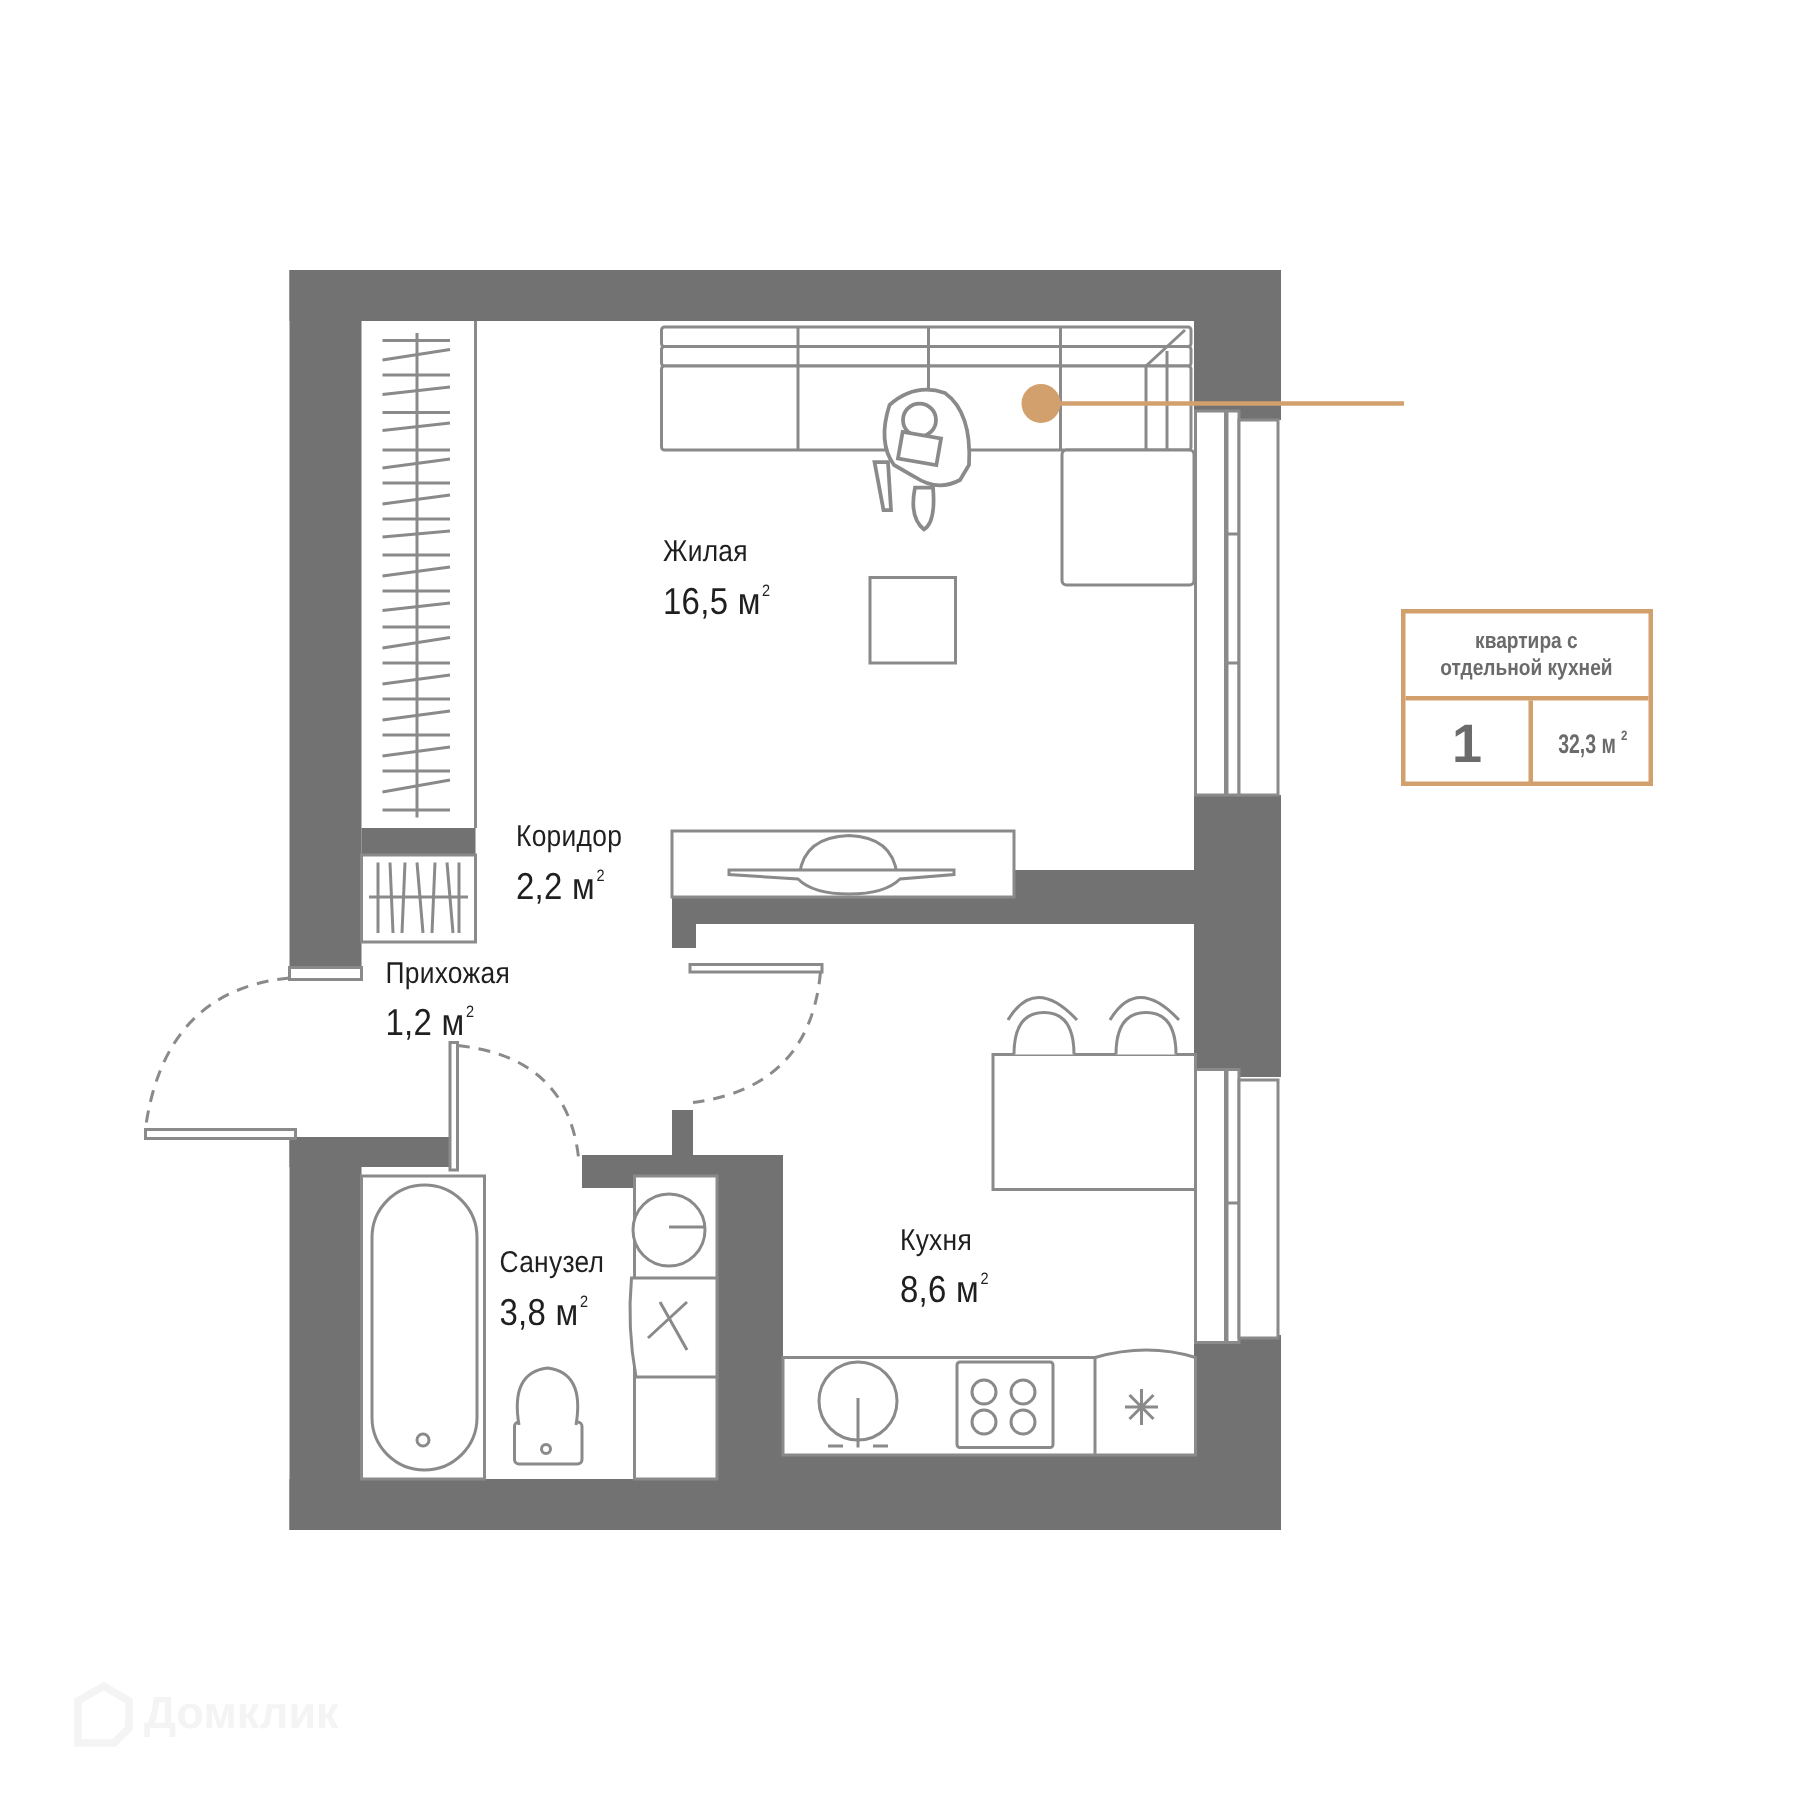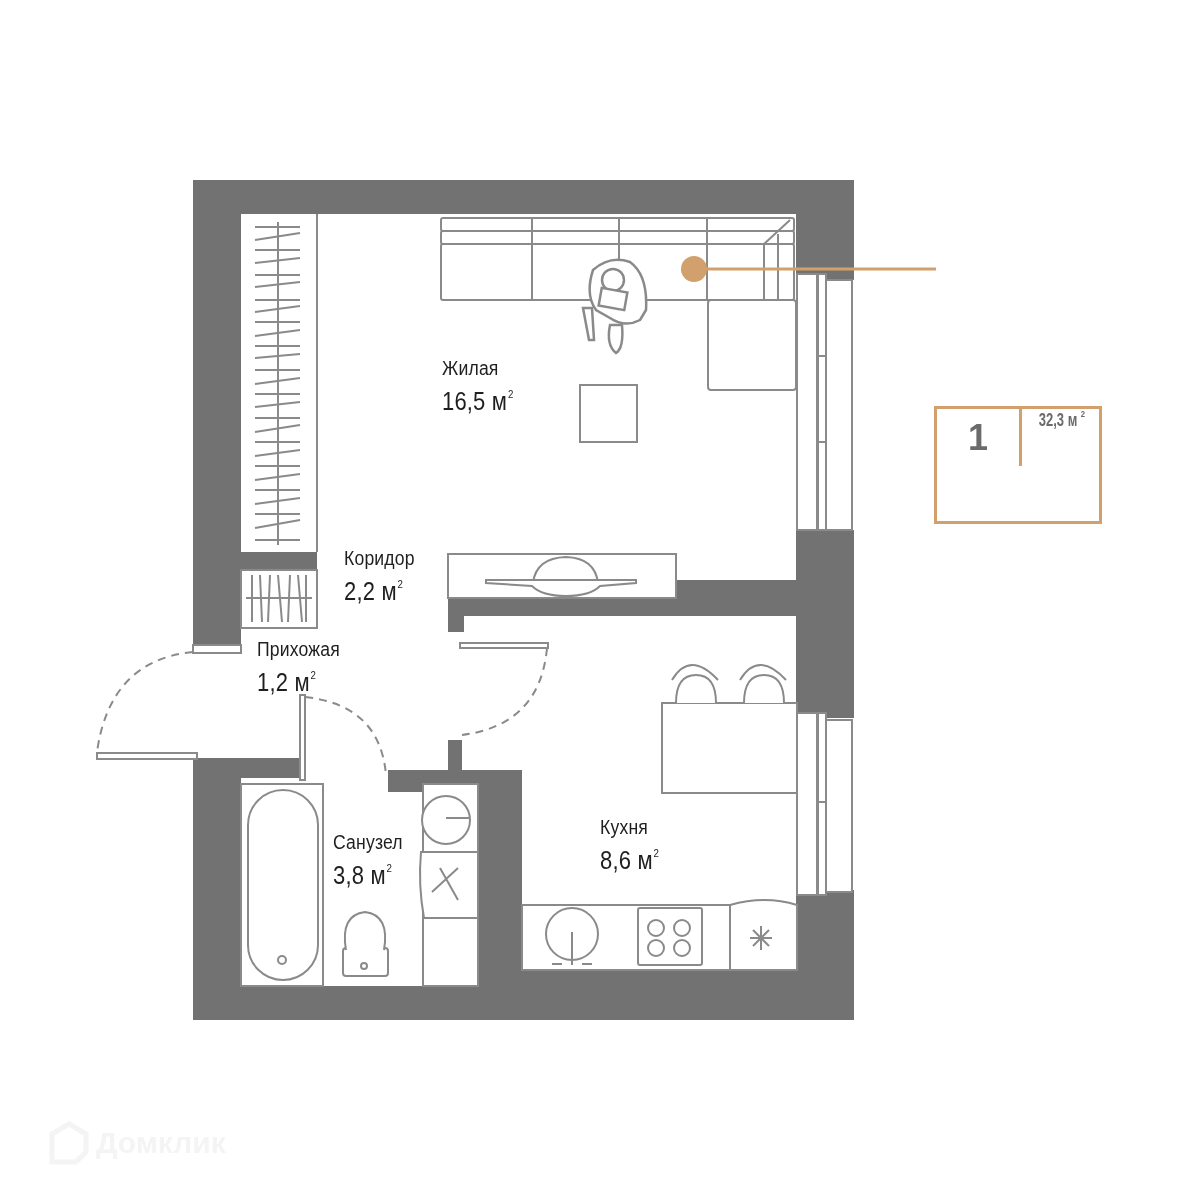--- a/index.html
+++ b/index.html
@@ -6,21 +6,21 @@
     body { width: 1200px; height: 1200px; position: relative; overflow: hidden; font-family: "Liberation Sans", "DejaVu Sans", sans-serif; }
     #plan { position: absolute; left: 0; top: 0; }
     .room-label { position: absolute; color: #1f1f1f; font-family: "Liberation Sans", sans-serif; font-size: 20px; line-height: 24px; transform: scaleX(0.88); transform-origin: left top; letter-spacing: 0.2px; }
     .room-label .area { font-size: 25px; line-height: 28px; display: block; }
     .room-label sup { font-size: 11px; vertical-align: 12px; margin-left: 1px; }
     .badge { position: absolute; left: 934px; top: 406px; width: 168px; height: 118px; border: 3px solid #d2a06c; box-sizing: border-box; background: #fff; }
     .badge-top { height: 55px; border-bottom: 3px solid #d2a06c; display: flex; align-items: center; justify-content: center; text-align: center; color: #6b6b6b; font-weight: bold; font-size: 15px; line-height: 18px; }
     .badge-top span { display: block; transform: scaleX(0.85); }
     .badge-bottom { display: flex; height: 57px; }
     .badge-rooms { width: 82px; border-right: 3px solid #d2a06c; display: flex; align-items: center; justify-content: center; color: #6b6b6b; font-weight: bold; font-size: 36px; }
-    .badge-area { flex: 1; display: flex; align-items: flex-start; justify-content: center; color: #6b6b6b; font-weight: bold; font-size: 18px; }
+    .badge-area { flex: 1; display: flex; align-items: center; justify-content: center; color: #6b6b6b; font-weight: bold; font-size: 18px; }
     .badge-area span { transform: scaleX(0.85); display: inline-block; }
     .badge-area sup { font-size: 9px; vertical-align: 9px; }
     .watermark { position: absolute; left: 48px; top: 1120px; display: flex; align-items: center; gap: 6px; color: #f4f4f4; font-weight: bold; font-size: 30px; }
   </style>
 </head>
 <body>
 
 <svg id="plan" width="1200" height="1200" viewBox="0 0 1200 1200" xmlns="http://www.w3.org/2000/svg">
 
   <g fill="#727272">
@@ -170,20 +170,26 @@
 <div class="room-label" style="left:333px;top:830px;">
   <span>Санузел</span>
   <span class="area"><span>3,8 м</span><sup>2</sup></span>
 </div>
 <div class="room-label" style="left:600px;top:815px;">
   <span>Кухня</span>
   <span class="area"><span>8,6 м</span><sup>2</sup></span>
 </div>
 
 <div class="badge">
+  <div class="badge-top">
+    <div>
+      <span>квартира с</span>
+      <span>отдельной кухней</span>
+    </div>
+  </div>
   <div class="badge-bottom">
     <div class="badge-rooms">1</div>
     <div class="badge-area">
         <span><span>32,3 м</span><sup>2</sup></span>
       </div>
   </div>
 </div>
 
 <div class="watermark">
   <svg width="42" height="46" viewBox="0 0 42 46">

